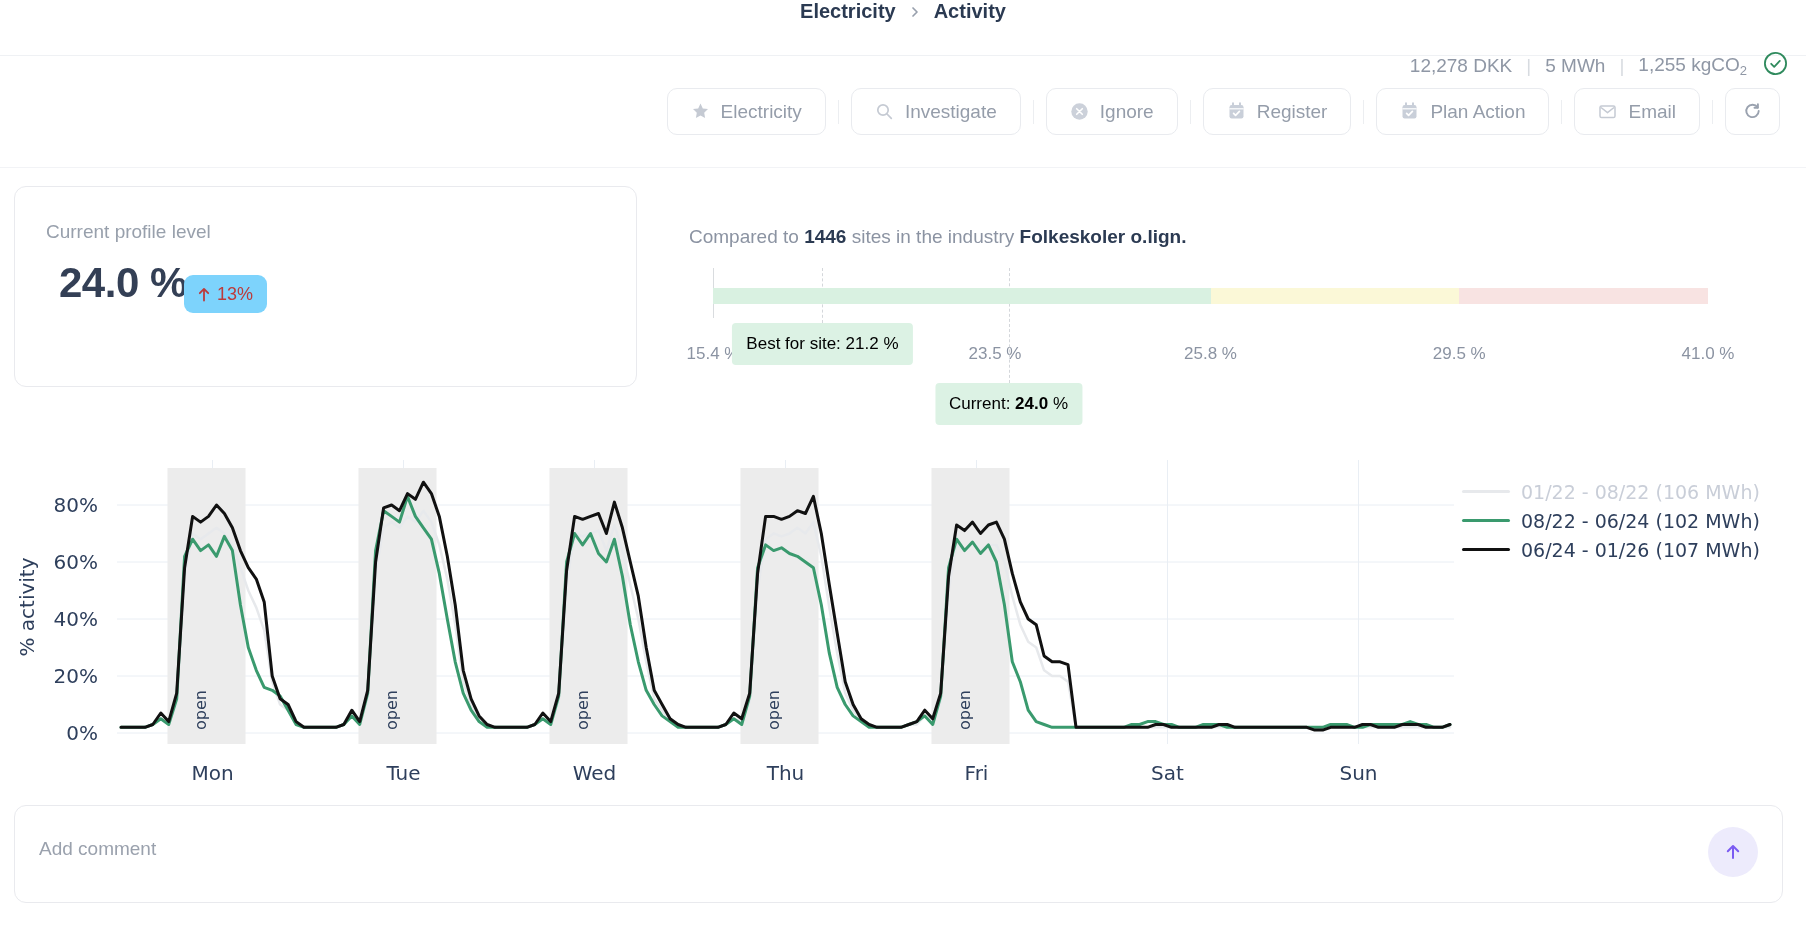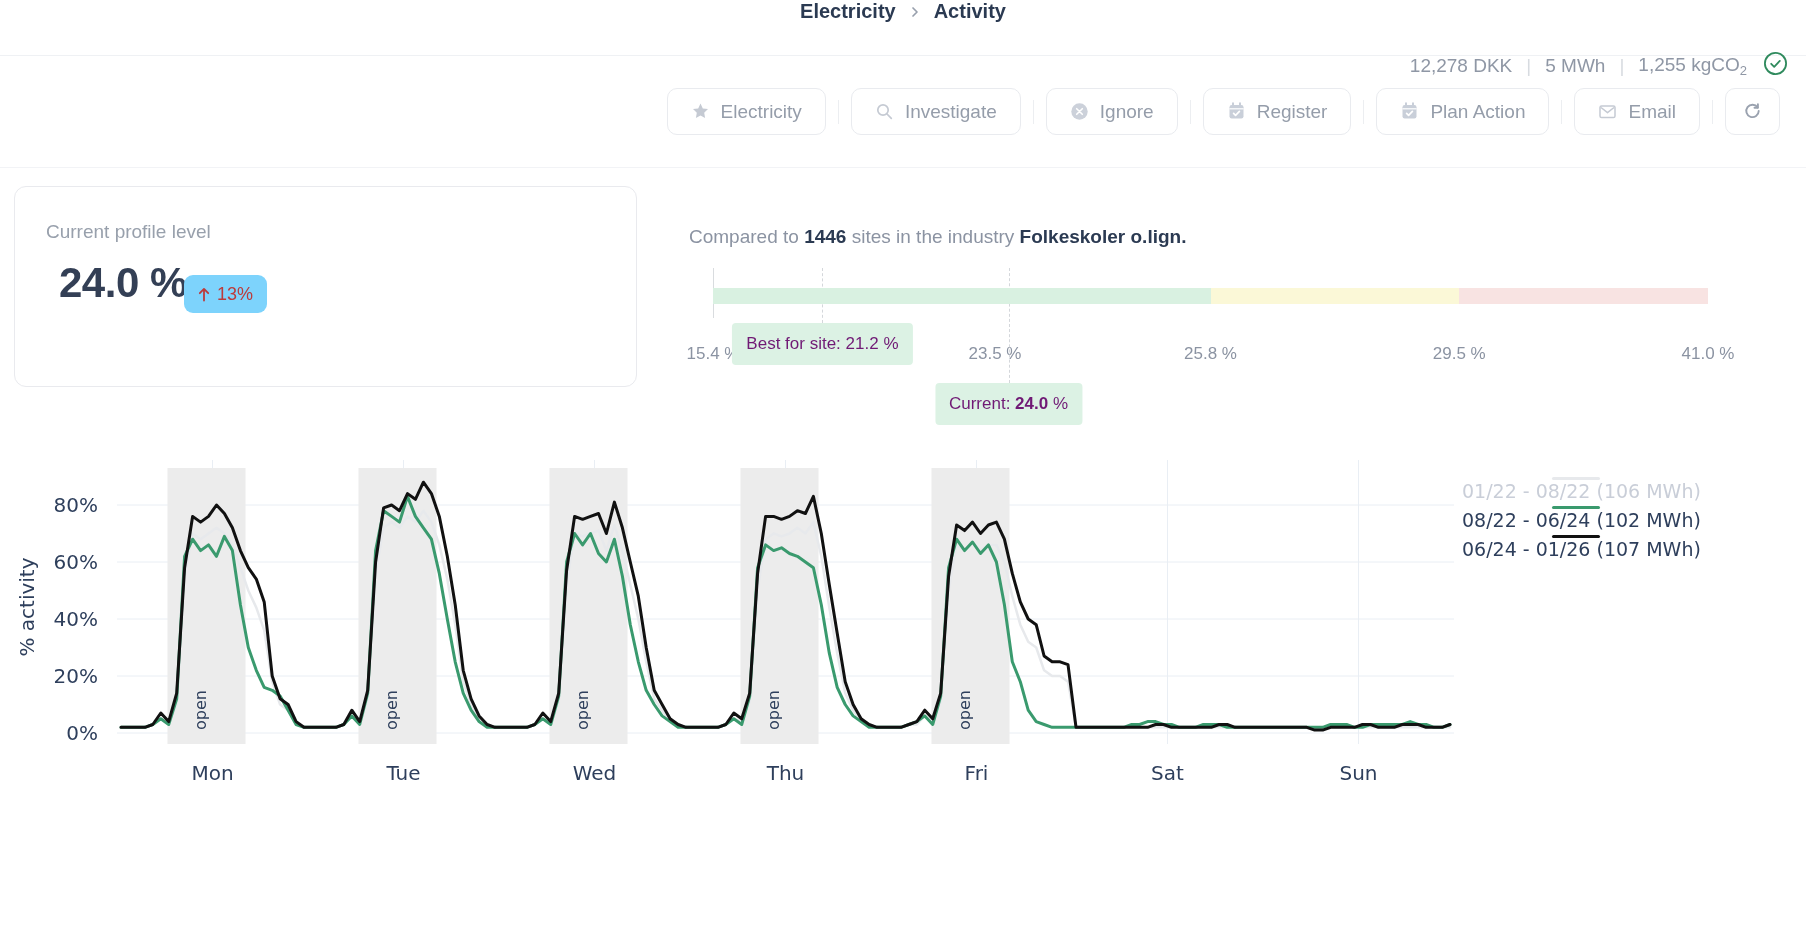--- a/index.html
+++ b/index.html
@@ -33,34 +33,34 @@
   
   .comp-title{position:absolute;left:689px;top:226px;font-size:19px;color:#8b93a2;z-index:2;}
   .comp-title b{color:#2b3a52;}
   .comp-bar{position:absolute;left:713px;top:288px;width:995px;height:16px;display:flex;z-index:2;}
   .comp-seg{height:100%;}
   .comp-edge{position:absolute;left:713px;top:268px;width:1px;height:50px;background:#d9dcdf;z-index:1;}
   .comp-tick{position:absolute;top:344px;transform:translateX(-50%);font-size:17px;color:#8b93a2;
              white-space:nowrap;z-index:1;}
   .dash-line{position:absolute;width:0;border-left:1px dashed #d4d7db;z-index:1;}
   .comp-tip{position:absolute;transform:translateX(-50%);height:42px;line-height:42px;padding:0 14px;
-            background:#dcf2e4;border-radius:4px;font-size:17px;color:#701a75;white-space:nowrap;z-index:3;}
+            background:#dcf2e4;border-radius:4px;font-size:17px;color:#000000;white-space:nowrap;z-index:3;}
   .comp-tip b{font-weight:bold;}
   
   #chart-svg{position:absolute;left:0;top:0;z-index:1;}
   #chart-svg text{font-family:"DejaVu Sans",sans-serif;}
   .grid{stroke:#e9eef4;stroke-width:1;}
   .band{fill:#ececec;}
   .band-label{fill:#2e3f5c;font-size:16px;}
   .daylabel{fill:#2e3f5c;font-size:20px;text-anchor:middle;}
   .ytick{fill:#2e3f5c;font-size:20px;text-anchor:end;}
   .ylabel{fill:#2e3f5c;font-size:20px;text-anchor:middle;}
   .sline{fill:none;stroke-linejoin:round;stroke-linecap:round;}
   .legend{position:absolute;left:1462px;top:477px;z-index:2;}
-  .lg-row{display:flex;align-items:center;height:29px;flex-direction:column;}
+  .lg-row{display:flex;align-items:center;height:29px;}
   .lg-swatch{width:48px;height:3px;border-radius:2px;margin-right:11px;flex:0 0 auto;}
   .lg-text{font-family:"DejaVu Sans",sans-serif;font-size:19px;white-space:nowrap;}
   
   .comment{position:absolute;left:14px;top:805px;width:1769px;height:98px;border:1px solid #e9eaee;
            border-radius:12px;box-sizing:border-box;background:#fff;z-index:2;}
   .comment textarea{position:absolute;left:0;top:0;width:100%;height:100%;border:none;outline:none;resize:none;
            box-sizing:border-box;padding:32px 80px 10px 24px;font-family:inherit;font-size:19px;color:#333f55;
            background:transparent;border-radius:12px;}
   .comment textarea::placeholder{color:#9aa1ad;opacity:1;}
   .send-btn{position:absolute;right:24px;top:21px;width:50px;height:50px;border-radius:50%;background:#edebfc;
@@ -248,14 +248,22 @@
       <div class="lg-row">
         <span class="lg-swatch" style="background:#3a9a6e"></span>
         <span class="lg-text" style="color:#2e3f5c">08/22 - 06/24 (102 MWh)</span>
       </div>
       <div class="lg-row">
         <span class="lg-swatch" style="background:#111111"></span>
         <span class="lg-text" style="color:#2e3f5c">06/24 - 01/26 (107 MWh)</span>
       </div>
     </div>
 
+  <div class="comment">
+    <textarea placeholder="Add comment" style=""></textarea>
+    <button class="send-btn">
+      <svg width="20" height="20" viewBox="0 0 20 20">
+          <path d="M10 16V4.5M4.8 9.2L10 4l5.2 5.2" fill="none" stroke="#7b5bf2" stroke-width="2" stroke-linecap="round" stroke-linejoin="round"></path>
+        </svg>
+    </button>
+  </div>
 
 </div>
 
 </body></html>

